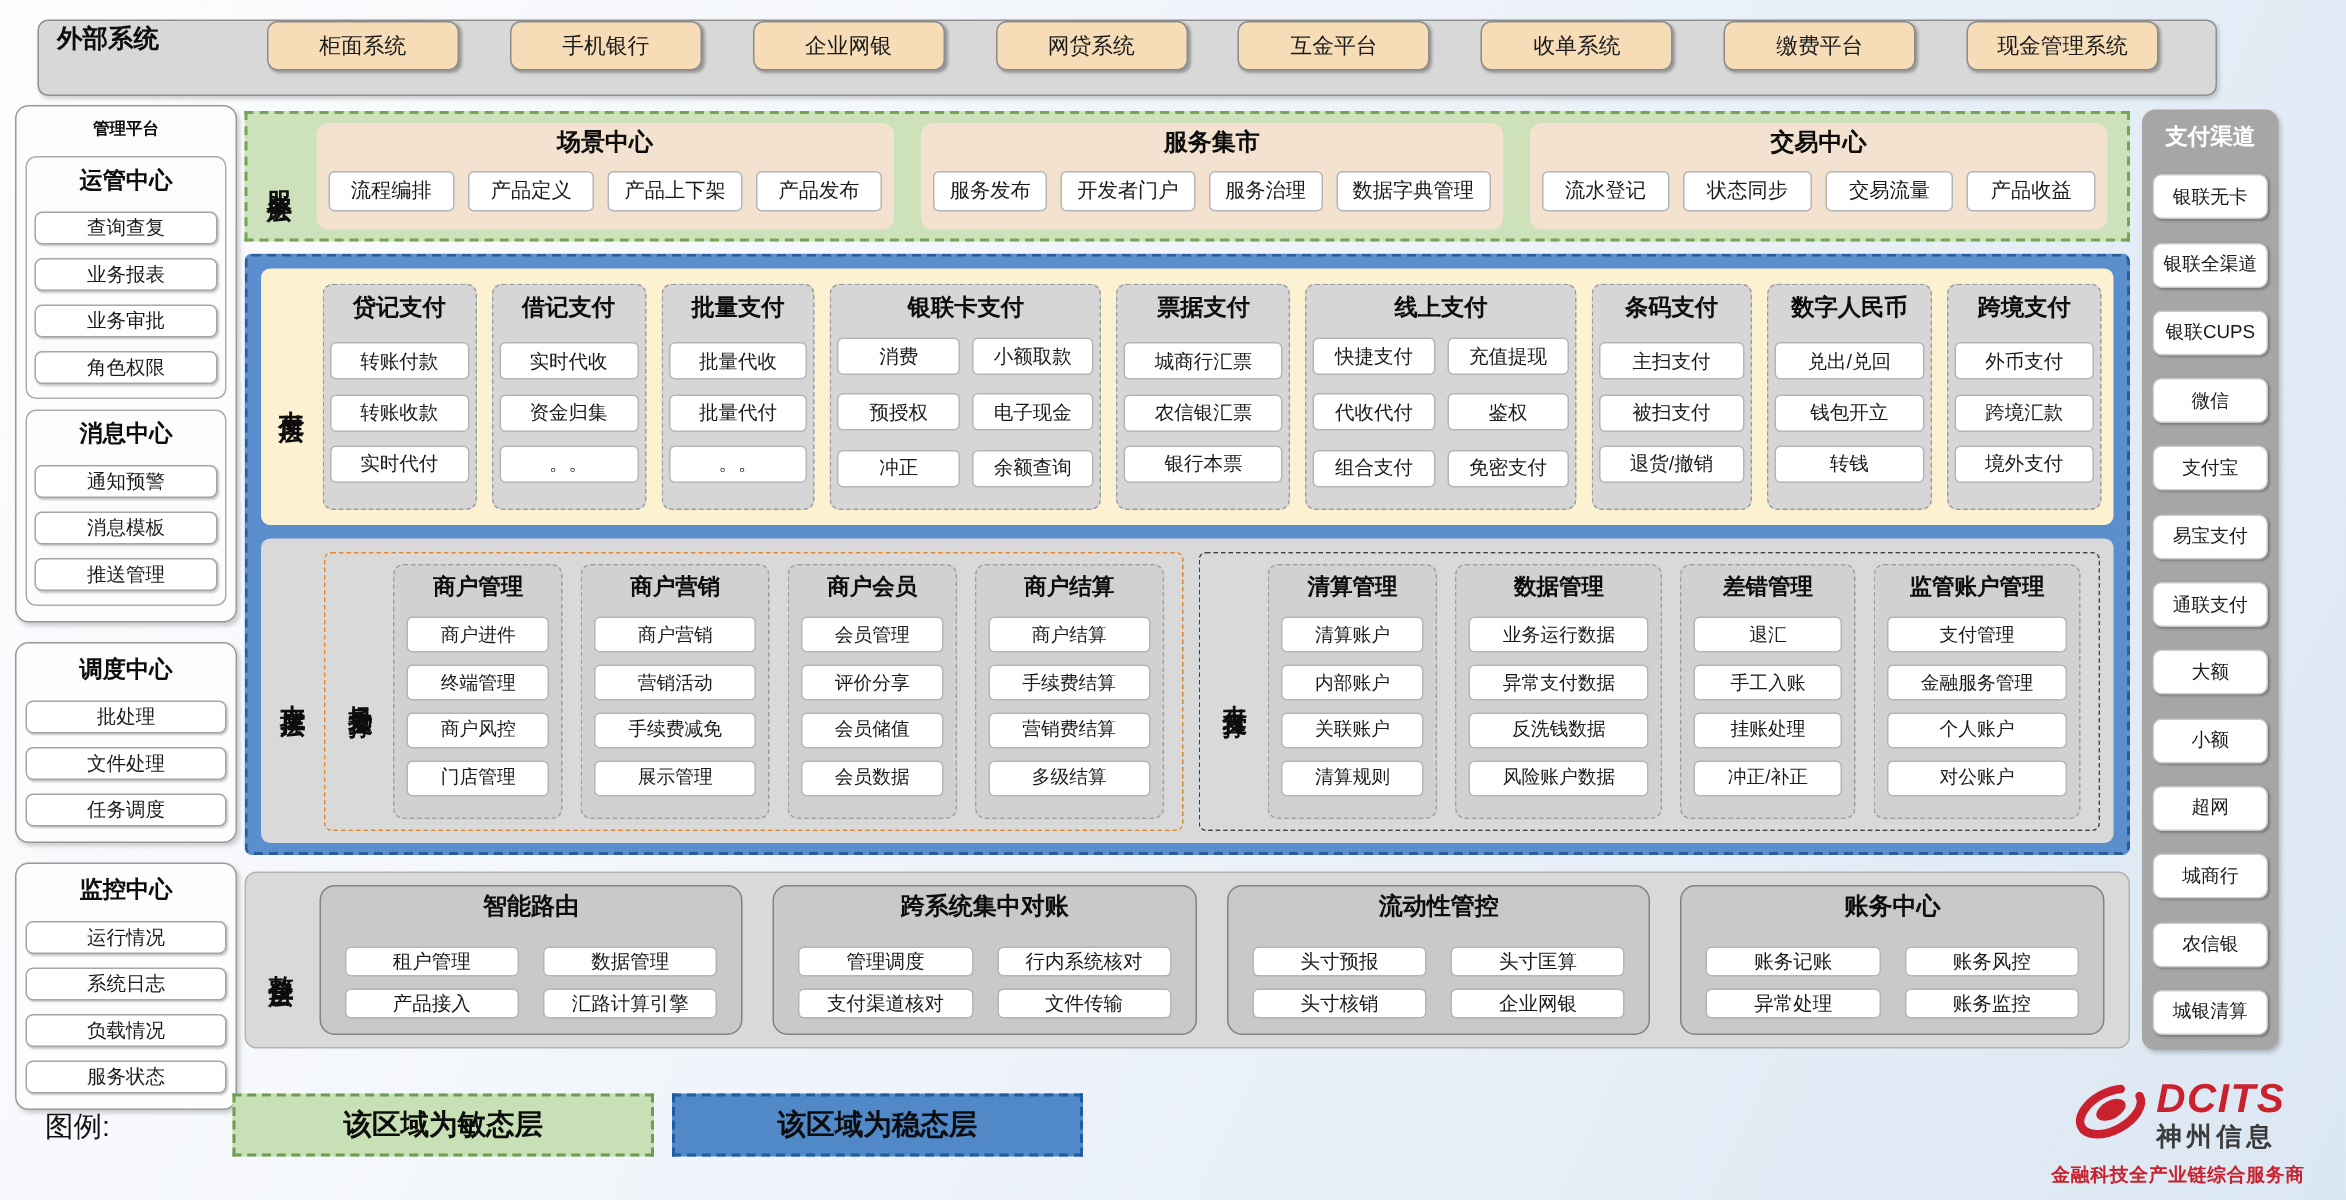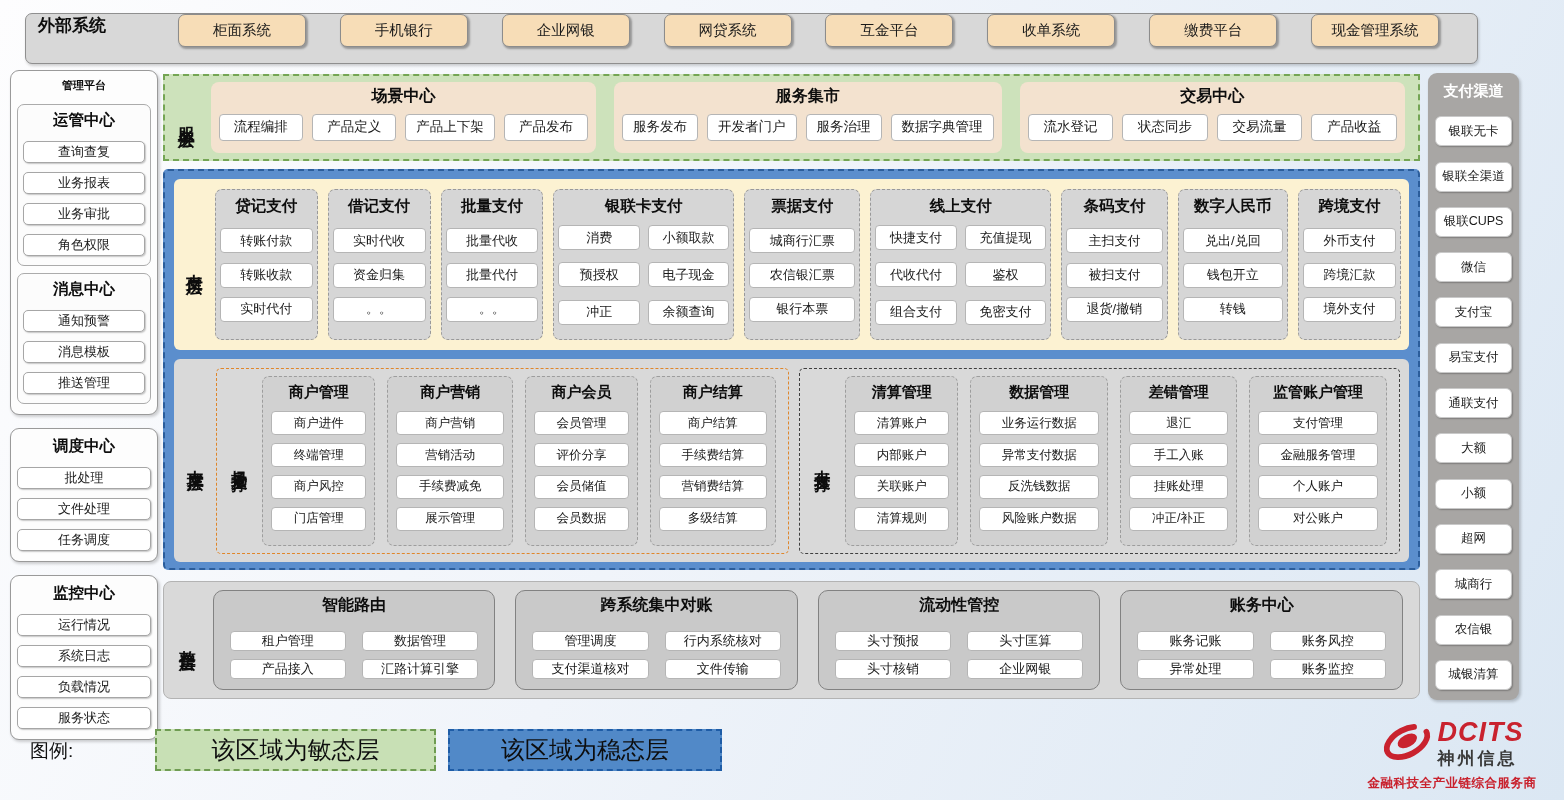--- a/index.html
+++ b/index.html
@@ -82,21 +82,21 @@
               border-radius:9px; display:flex; flex-direction:column; justify-content:space-between;
               padding:9px 7px 10px; box-shadow:1.5px 2px 3px rgba(0,0,0,.2); }
   .ch-title { color:#fff; font-weight:bold; font-size:15px; text-align:center; }
   .ch-btn { background:#fff; border:1px solid #c9c9c9; border-radius:6px; height:30px;
             display:flex; align-items:center; justify-content:center; font-size:12.5px; white-space:nowrap;
             color:#1a1a1a; box-shadow:1px 1px 1.5px rgba(0,0,0,.25); }
 
   
   .legend-label { position:absolute; left:30px; top:738px; font-size:19px; color:#111; }
   .legend-box { position:absolute; top:729px; height:42px; display:flex; align-items:center;
-                justify-content:center; font-size:24px; color:#0d0d0d; }
+                justify-content:center; font-size:19px; color:#0d0d0d;font-weight:bold; }
   .legend-green { left:155px; width:281px; background:#c8e0b5; border:2px dashed #6f9c52; }
   .legend-blue { left:448px; width:274px; background:#5189c8; border:2.5px dashed #1e5ca6; }
 
   
   .logo { position:absolute; right:12px; bottom:8px; width:200px; text-align:center; }
   .logo-row { display:flex; align-items:center; justify-content:center; gap:5px; }
   .logo-text { text-align:left; }
   .logo-brand { color:#c9222e; font-weight:bold; font-style:italic; font-size:27px; line-height:1.05; letter-spacing:1px; }
   .logo-name { color:#3a3a3a; font-weight:bold; font-size:17px; letter-spacing:3px; }
   .logo-tagline { color:#c9222e; font-weight:bold; font-size:12.5px; margin-top:3px; letter-spacing:0.5px; }

